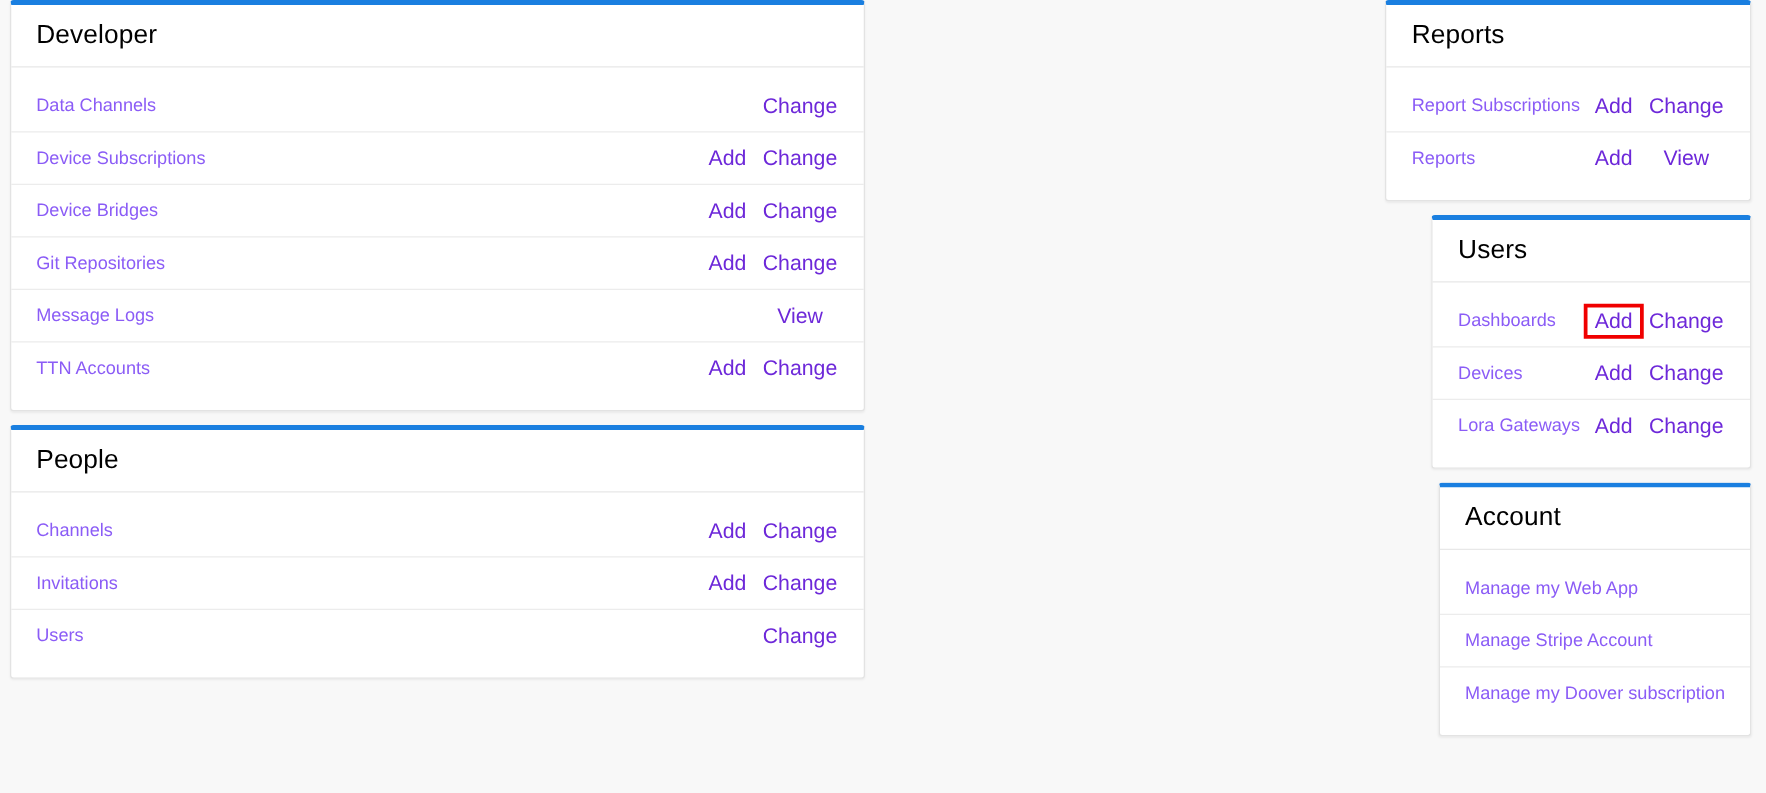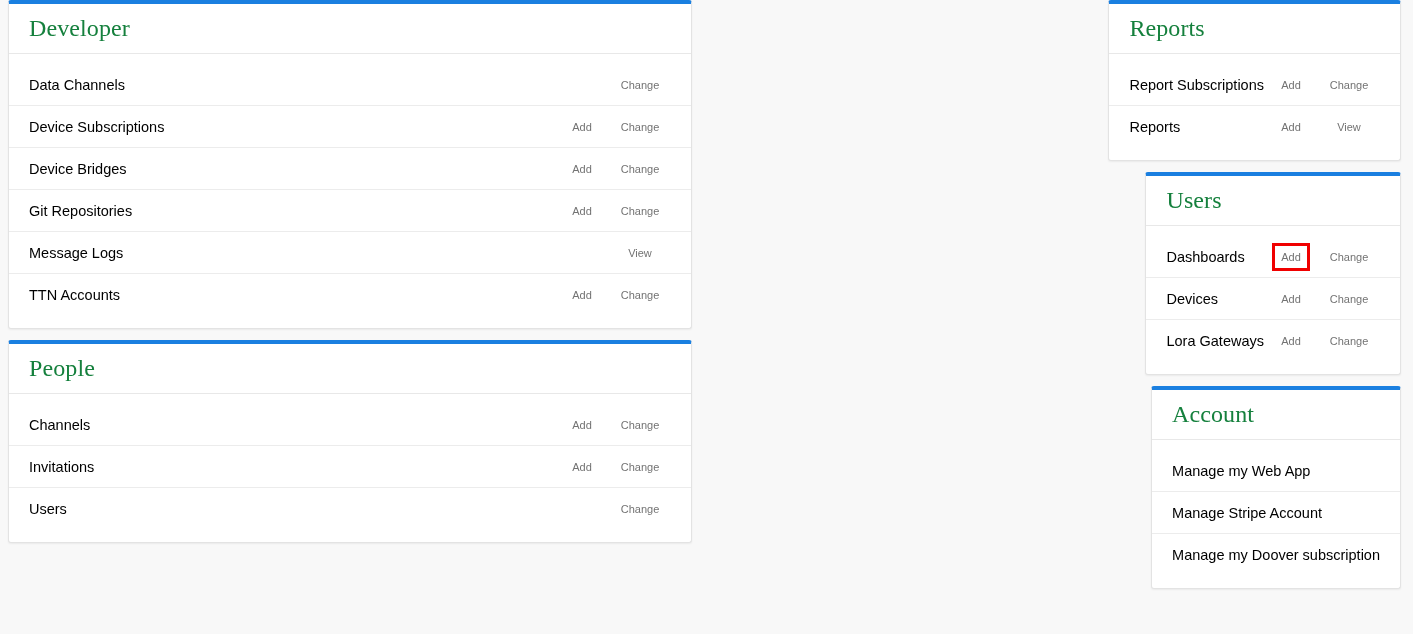--- a/index.html
+++ b/index.html
@@ -36,56 +36,55 @@
     border-top: 4px solid #1a7fe0;
     border-radius: 3px;
     box-shadow: 0 1px 2px rgba(0,0,0,0.06);
     margin-bottom: 11px;
   }
   .panel-header {
     padding: 13px 20px 14px 20px;
     border-bottom: 1px solid #e8e8e8;
   }
   .panel-title {
-    font-size: 24px;
-    color: #15803d;
+    font-size: 21px;
+    color: #000000;
     font-weight: 400;
     line-height: 22px;
     letter-spacing: 0.1px;
-    font-family: Liberation Serif, serif;
   }
   .panel-body {
     padding: 10px 0 12px 0;
   }
   .row {
     display: flex;
     align-items: center;
     height: 42px;
     padding: 0 20px;
     border-bottom: 1px solid #ececec;
   }
   .row:last-child { border-bottom: none; }
   .row-link {
     flex: 1 1 auto;
     font-size: 14.5px;
-    color: #000000;
+    color: #8b5cf6;
     text-decoration: none;
     line-height: 18px;
     white-space: nowrap;
   }
   .row-actions {
     display: flex;
     align-items: center;
     justify-content: flex-end;
     flex: 0 0 auto;
     gap: 0;
   }
   .action {
-    font-size: 11px;
-    color: #737373;
+    font-size: 17px;
+    color: #6d28d9;
     text-decoration: none;
     line-height: 16px;
     display: inline-block;
     text-align: center;
     position: relative;
   }
   .action.add    { width: 54px; }
   .action.change { width: 62px; }
   .action.view   { width: 62px; }
   .action.spacer { visibility: hidden; }

